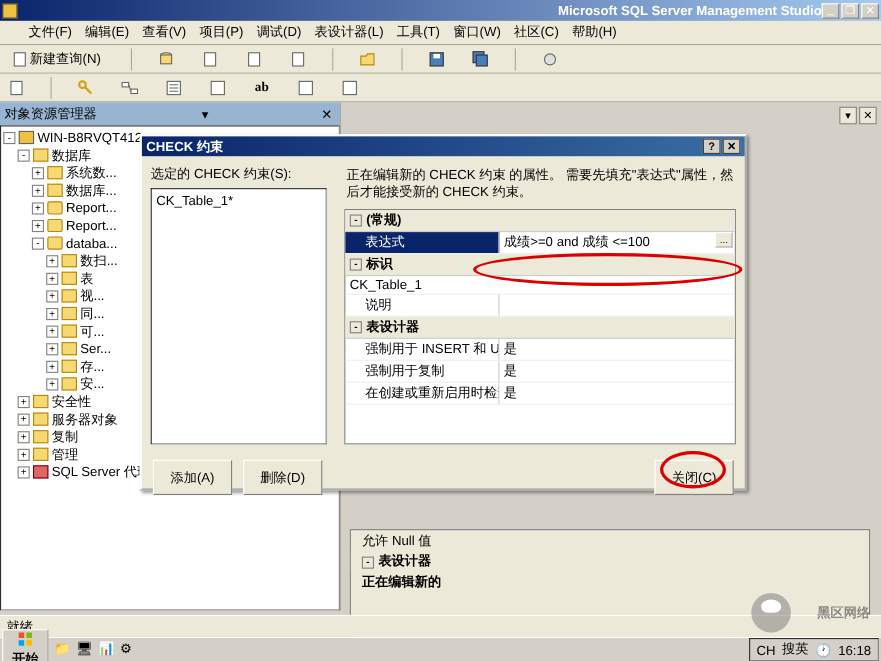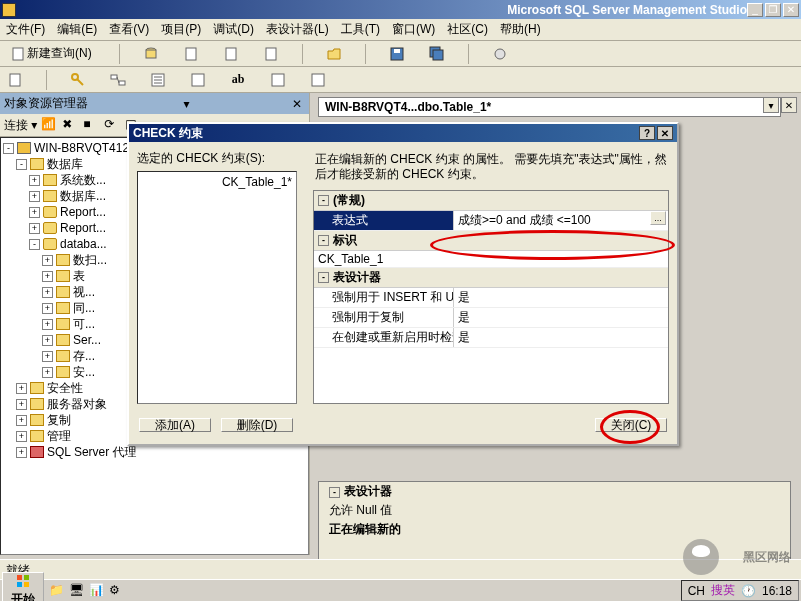--- a/index.html
+++ b/index.html
@@ -6,21 +6,21 @@
 body { background: #d4d0c8; width: 801px; height: 601px; overflow: hidden; position: relative; }
 
 
 .titlebar { background: linear-gradient(to right, #0a246a, #a6caf0); height: 19px; display: flex; align-items: center; padding: 0 2px; color: #fff; }
 .titlebar .app-icon { width: 14px; height: 14px; background: #f0c040; margin-right: 4px; border: 1px solid #333; }
 .titlebar .title { flex: 1; font-weight: bold; text-align: right; }
 .titlebar .winbtns { display: flex; gap: 2px; }
 .titlebar .winbtn { width: 16px; height: 14px; background: #d4d0c8; border: 1px solid #808080; border-top-color: #fff; border-left-color: #fff; display: flex; align-items: center; justify-content: center; font-size: 10px; font-family: Arial; }
 
 
-.menubar { background: #ece9d8; height: 22px; display: flex; align-items: center; padding: 0 0; border-bottom: 1px solid #aca899; }
+.menubar { background: #ece9d8; height: 22px; display: flex; align-items: center; padding: 0 20px; border-bottom: 1px solid #aca899; }
 .menubar .menu-item { padding: 2px 6px; cursor: default; }
 
 
 .toolbar { background: #ece9d8; height: 26px; display: flex; align-items: center; padding: 2px 4px; border-bottom: 1px solid #aca899; gap: 18px; }
 .toolbar .tb-btn { width: 22px; height: 22px; border: 1px solid transparent; display: flex; align-items: center; justify-content: center; }
 .toolbar .tb-btn.text { width: auto; padding: 0 6px; }
 .toolbar .tb-sep { width: 1px; height: 20px; background: #aca899; margin: 0 2px; }
 .tb-icon { width: 16px; height: 16px; }
 
 
@@ -52,35 +52,35 @@
 
 
 .dialog { position: absolute; top: 122px; left: 127px; width: 552px; height: 324px; background: #ece9d8; border: 2px outset #fff; box-shadow: 2px 2px 3px rgba(0,0,0,.4); }
 .dialog .dlg-title { background: linear-gradient(to right, #0a246a, #3a6ea5); height: 18px; color: #fff; font-weight: bold; display: flex; align-items: center; padding: 0 4px; }
 .dialog .dlg-title .dbtns { margin-left: auto; display: flex; gap: 2px; }
 .dialog .dlg-title .dbtn { width: 16px; height: 14px; background: #d4d0c8; border: 1px solid #404040; color: #000; display: flex; align-items: center; justify-content: center; font-size: 10px; }
 .dlg-body { padding: 8px; display: flex; gap: 16px; height: 270px; }
 .dlg-left { width: 160px; display: flex; flex-direction: column; }
 .dlg-left .lbl { margin-bottom: 4px; }
 .dlg-left .listbox { flex: 1; background: #fff; border: 1px inset #808080; padding: 2px; }
-.dlg-left .listbox .item { padding: 1px 2px; text-align: right; }
+.dlg-left .listbox .item { padding: 1px 2px; }
 .dlg-right { flex: 1; display: flex; flex-direction: column; }
 .dlg-right .info { background: #ece9d8; padding: 2px; height: 32px; line-height: 15px; }
 .prop-grid { flex: 1; background: #fff; border: 1px solid #808080; margin-top: 8px; font-size: 11px; }
 .prop-grid .pg-cat { background: #ece9d8; font-weight: bold; padding: 1px 4px; border-bottom: 1px solid #ccc; display: flex; align-items: center; }
 .prop-grid .pg-cat .exp { width: 11px; height: 11px; border: 1px solid #808080; display: inline-flex; align-items: center; justify-content: center; font-size: 9px; margin-right: 4px; font-family: Arial; line-height: 9px; }
 .prop-grid .pg-row { display: flex; border-bottom: 1px solid #eee; justify-content: space-between; }
 .prop-grid .pg-row .k { width: 140px; padding: 1px 4px 1px 18px; border-right: 1px solid #ccc; }
 .prop-grid .pg-row .v { flex: 1; padding: 1px 4px; }
 .prop-grid .pg-row.sel .k { background: #0a246a; color: #fff; }
 .prop-grid .pg-row.sel .v { position: relative; }
 .prop-grid .pg-row.sel .v .ell { position: absolute; right: 2px; top: 0; width: 16px; height: 14px; background: #ece9d8; border: 1px outset #fff; text-align: center; font-size: 9px; line-height: 12px; }
 
 .dlg-btns { display: flex; padding: 6px 10px; gap: 10px; }
-.dlg-btns .btn { width: 72px; height: 14px; background: #ece9d8; border: 1px solid #808080; border-top-color: #fff; border-left-color: #fff; display: flex; align-items: center; justify-content: center; }
+.dlg-btns .btn { width: 72px; height: 32px; background: #ece9d8; border: 1px solid #808080; border-top-color: #fff; border-left-color: #fff; display: flex; align-items: center; justify-content: center; }
 .dlg-btns .spacer { flex: 1; }
 
 
 .ann { position: absolute; border: 3px solid #d00; border-radius: 50%; pointer-events: none; }
 .ann1 { top: 230px; left: 430px; width: 245px; height: 30px; }
 .ann2 { top: 410px; left: 600px; width: 60px; height: 34px; }
 
 
 .statusbar { position: absolute; bottom: 22px; left: 0; right: 0; height: 20px; background: #ece9d8; border-top: 1px solid #fff; padding: 2px 6px; }
 
@@ -224,28 +224,20 @@
 </div>
 
 <div class="panel-row">
 
   <div class="obj-explorer">
     <div class="pane-title">
       <span>对象资源管理器</span>
       <span style="margin-left:auto;margin-right:4px">▾</span>
       <span class="pane-close">✕</span>
     </div>
-    <div class="conn-bar">
-      <span>连接 ▾</span>
-      <span class="ci">📶</span>
-      <span class="ci">✖</span>
-      <span class="ci">■</span>
-      <span class="ci">⟳</span>
-      <span class="ci">▤</span>
-    </div>
     <div class="tree">
       <div class="tree-node">
           <span class="exp">-</span>
           <span class="ficon" style="background:#f0c040;border:1px solid #666"></span>
           <span>WIN-B8RVQT412...</span>
         </div>
       <div class="tree-node indent1">
           <span class="exp">-</span>
           <span class="ficon folder"></span>
           <span>数据库</span>
@@ -337,35 +329,32 @@
         </div>
       <div class="tree-node indent1">
           <span class="exp">+</span>
           <span class="ficon" style="background:#d66;border:1px solid #800"></span>
           <span>SQL Server 代理</span>
         </div>
     </div>
   </div>
 
   <div class="main-area">
-    <div class="doc-tab">
-        <span>WIN-B8RVQT4...dbo.Table_1*</span>
-      </div>
     <div class="doc-close">
       <span>▾</span>
       <span>✕</span>
     </div>
   </div>
 </div>
 
 <div class="lower-prop">
-  <div class="lp-row lp-cat"><span class="exp" style="display:inline-block;width:11px;height:11px;border:1px solid #808080;text-align:center;font-size:9px;line-height:9px;margin-right:4px">-</span><span>表设计器</span></div>
   <div class="lp-row" style="display:flex">
       <span style="width:160px">允许 Null 值</span>
     </div>
+  <div class="lp-row lp-cat"><span class="exp" style="display:inline-block;width:11px;height:11px;border:1px solid #808080;text-align:center;font-size:9px;line-height:9px;margin-right:4px">-</span><span>表设计器</span></div>
   <div class="lp-row" style="font-weight:bold"><span>正在编辑新的</span></div>
 </div>
 
 <div class="dialog">
   <div class="dlg-title">
     <span>CHECK 约束</span>
     <div class="dbtns">
       <div class="dbtn">?</div>
       <div class="dbtn">✕</div>
     </div>
@@ -388,20 +377,24 @@
           <div class="k">表达式</div>
           <div class="v"><span>成绩&gt;=0 and 成绩 &lt;=100</span><span class="ell">...</span></div>
         </div>
         <div class="pg-cat">
             <span class="exp">-</span>
             <span>标识</span>
           </div>
         <div class="pg-row">
             <div class="v">CK_Table_1</div>
         </div>
+        <div class="pg-row">
+          <div class="k">说明</div>
+            <div class="v"></div>
+        </div>
         <div class="pg-cat">
             <span class="exp">-</span>
             <span>表设计器</span>
           </div>
         <div class="pg-row">
           <div class="k" style="white-space:nowrap;overflow:hidden">强制用于 INSERT 和 UPDATE</div>
             <div class="v">是</div>
         </div>
         <div class="pg-row">
           <div class="k">强制用于复制</div>
@@ -445,17 +438,17 @@
     <span>开始</span>
   </div>
   <div class="ql">
     <div class="qi">📁</div>
     <div class="qi">🖥</div>
     <div class="qi">📊</div>
     <div class="qi">⚙</div>
   </div>
   <div class="tray">
     <span>CH</span>
-    <span style="color:#a21caf">搜英</span>
+    <span style="color:#000000">搜英</span>
     <span>🕐</span>
     <span>16:18</span>
   </div>
 </div>
 
 </body></html>

